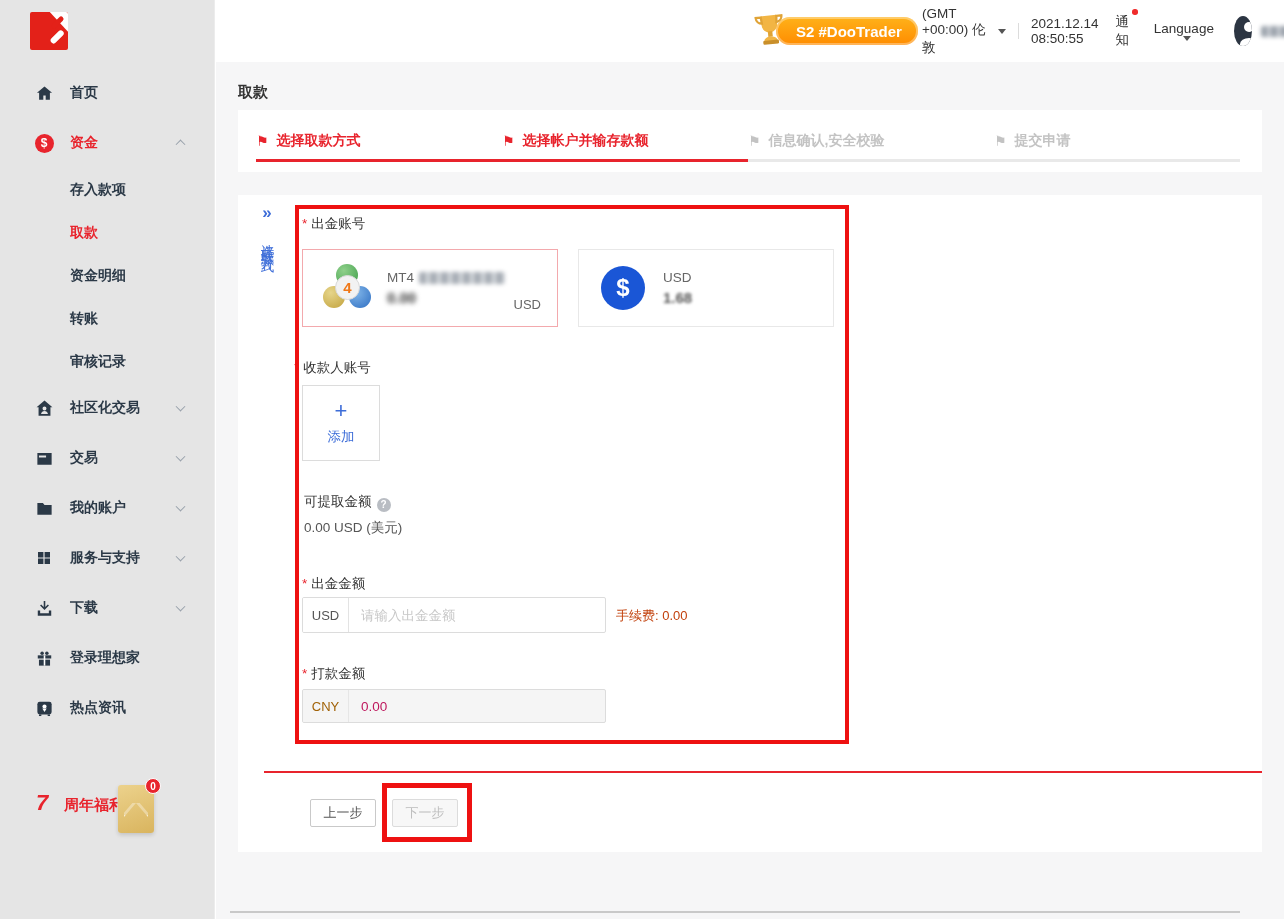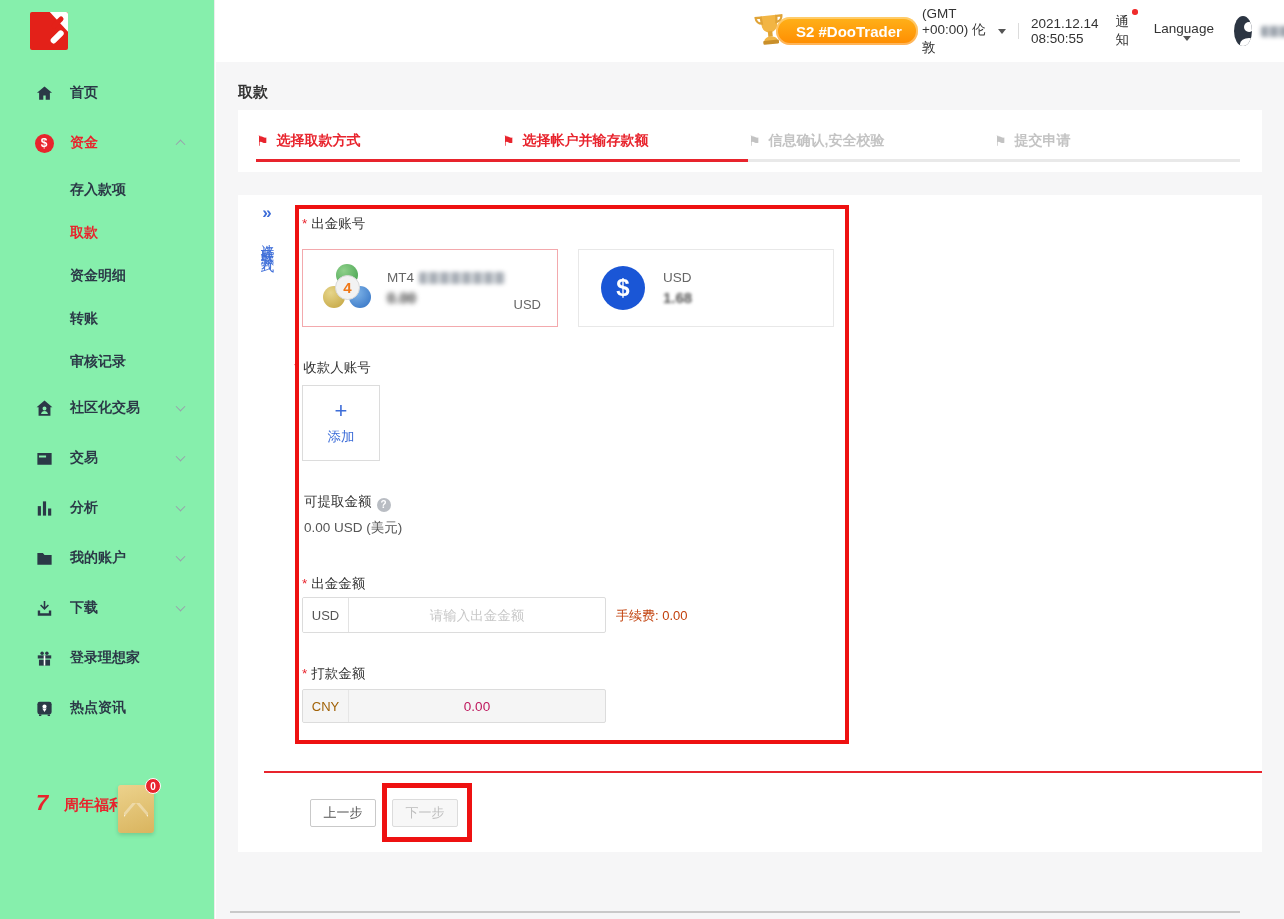--- a/index.html
+++ b/index.html
@@ -4,21 +4,21 @@
 <style>
   * { margin:0; padding:0; box-sizing:border-box; }
   html,body { width:1284px; height:919px; }
   body {
     position:relative; overflow:hidden; background:#ffffff;
     font-family:"Liberation Sans","DejaVu Sans",sans-serif;
     color:#333;
   }
   
   .sidebar { position:absolute; left:0; top:0; width:215px; height:919px;
-    background:#86efac; border-right:1px solid #ececec; z-index:5; }
+    background:#e5e5e5; border-right:1px solid #ececec; z-index:5; }
   .logo { position:absolute; left:30px; top:12px; width:38px; height:38px;
     background:#e32119; border-radius:2px; overflow:hidden; }
   .logo .corner { position:absolute; right:0; top:0; width:100%; height:100%;
     background:#fff; clip-path:polygon(52% 0,100% 0,100% 52%); }
   .logo .slash1 { position:absolute; width:15px; height:5px; border-radius:3px;
     background:#e32119; right:3px; top:8px; transform:rotate(-45deg); }
   .logo .slash2 { position:absolute; width:16px; height:5.5px; border-radius:3px;
     background:#fff; right:3px; top:22px; transform:rotate(-45deg); }
   .nav { position:absolute; left:0; top:68px; width:100%; }
   .nav-item { display:flex; align-items:center; height:48px; padding-left:34px;
@@ -137,21 +137,21 @@
   .add-box .add-label { color:#3d6dd8; font-size:13.5px; }
   .help-ic { display:inline-flex; width:14px; height:14px; border-radius:50%;
     background:#b9bdc3; color:#fff; font-size:10px; font-weight:700;
     align-items:center; justify-content:center; margin-left:5px; vertical-align:-2px; cursor:pointer; }
   .wd-value { position:absolute; left:66px; top:324px; font-size:13.5px; color:#555; }
   .input-group { position:absolute; left:64px; display:flex; width:304px; height:36px;
     border:1px solid #dcdcdc; border-radius:2px; background:#fff; overflow:hidden; }
   .input-group .prefix { width:46px; display:flex; align-items:center; justify-content:center;
     font-size:13px; color:#555; border-right:1px solid #e3e3e3; background:#fff; }
   .input-group input { flex:1; border:none; outline:none; padding:0 12px; font-size:13.5px;
-    color:#333; font-family:inherit; background:transparent;text-align:center; }
+    color:#333; font-family:inherit; background:transparent; }
   .input-group input::placeholder { color:#c8c8c8; }
   .input-group.disabled { background:#f5f5f5; height:34px; }
   .input-group.disabled .prefix { background:#f5f5f5; color:#a16207; border-right-color:#e6e6e6; }
   .input-group.disabled input { color:#be185d; }
   .fee { position:absolute; left:378px; top:412px; font-size:13px; color:#c2410c; }
   .red-divider { position:absolute; left:26px; top:576px; width:998px; height:1.5px;
     background:#e8242d; }
   .btn { position:absolute; top:604px; width:66px; height:28px; font-size:13px;
     display:flex; align-items:center; justify-content:center; border-radius:2px;
     cursor:pointer; font-family:inherit; }
@@ -219,35 +219,33 @@
         <svg class="nic" width="19" height="19" viewBox="0 0 24 24">
             <path d="M3 5h18v15H3zm2 3.2h9v2.6H5z" fill-rule="evenodd"></path>
           </svg>
       </span>
       <span class="nlabel">交易</span>
       <span class="chev down"></span>
     </div>
     <div class="nav-item top">
       <span class="nicon">
         <svg class="nic" width="19" height="19" viewBox="0 0 24 24">
-            <rect x="3.5" y="9" width="4" height="12"></rect>
-            <rect x="10" y="3" width="4" height="18"></rect>
-            <rect x="16.5" y="12" width="4" height="9"></rect>
-          </svg>
-      </span>
-      <span class="nlabel">分析</span>
+            <path d="M3 5h7l2 2.5h9V20H3z"></path>
+          </svg>
+      </span>
+      <span class="nlabel">我的账户</span>
       <span class="chev down"></span>
     </div>
     <div class="nav-item top">
       <span class="nicon">
-        <svg class="nic" width="19" height="19" viewBox="0 0 24 24">
-            <path d="M3 5h7l2 2.5h9V20H3z"></path>
-          </svg>
-      </span>
-      <span class="nlabel">我的账户</span>
+        <svg class="nic" width="18" height="18" viewBox="0 0 24 24">
+            <path d="M4 4h7.2v7.2H4zM12.8 4H20v7.2h-7.2zM4 12.8h7.2V20H4zM12.8 12.8H20V20h-7.2z"></path>
+          </svg>
+      </span>
+      <span class="nlabel">服务与支持</span>
       <span class="chev down"></span>
     </div>
     <div class="nav-item top">
       <span class="nicon">
         <svg class="nic" width="19" height="19" viewBox="0 0 24 24">
             <path d="M11 2.5h2V10l3.2-3.2 1.4 1.4L12 13.8 6.4 8.2 7.8 6.8 11 10z"></path>
             <path d="M3.5 14.5h3v3.5h11v-3.5h3V21h-17z"></path>
           </svg>
       </span>
       <span class="nlabel">下载</span>

